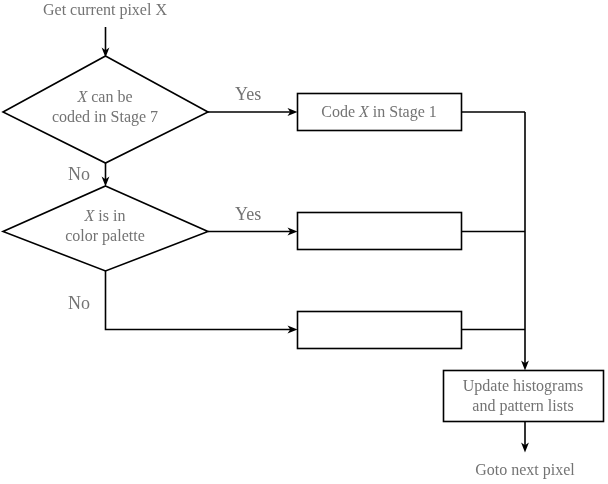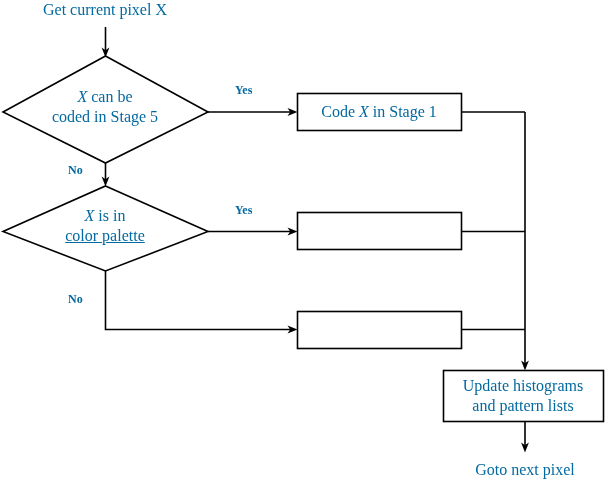--- a/index.html
+++ b/index.html
@@ -34,34 +34,33 @@
     stroke-width: 1.6;
     stroke-linecap: butt;
   }
   .arrowhead {
     fill: #000000;
     stroke: none;
   }
   .label {
     position: absolute;
     font-family: "Liberation Serif", "DejaVu Serif", serif;
-    color: #0369a1;
+    color: #737373;
     white-space: nowrap;
     line-height: 1.12;
   }
   .node-text {
     font-size: 16px;
     text-align: right;
   }
   .node-text .ital {
     font-style: italic;
   }
   .edge-label {
-    font-size: 12px;
-    font-weight: bold;
+    font-size: 18px;
   }
   .terminal-text {
     font-size: 16px;
     text-align: center;
   }
   .centered {
     transform: translateX(-50%);
   }
 </style>
 </head>
@@ -120,27 +119,27 @@
 
     <g>
       <path class="connector" d="M 525 421.5 L 525 446"></path>
       <polygon class="arrowhead" points="525,452.5 521.1,442.5 525,445.2 528.9,442.5"></polygon>
     </g>
   </svg>
 
   <div class="label terminal-text centered" style="left:105px; top:1px;">Get current pixel <span class="ital">X</span></div>
 
   <div class="label node-text centered" style="left:105px; top:88px;"><span class="ital">X</span> can be</div>
-  <div class="label node-text centered" style="left:105px; top:108px;">coded in Stage 5</div>
+  <div class="label node-text centered" style="left:105px; top:108px;">coded in Stage 7</div>
 
   <div class="label edge-label" style="left:235px; top:84px;">Yes</div>
   <div class="label edge-label" style="left:68px; top:164px;">No</div>
 
   <div class="label node-text centered" style="left:105px; top:207px;"><span class="ital">X</span> is in</div>
-  <div class="label node-text centered" style="left:105px; top:227px;text-decoration:underline;">color palette</div>
+  <div class="label node-text centered" style="left:105px; top:227px;">color palette</div>
 
   <div class="label edge-label" style="left:235px; top:204px;">Yes</div>
   <div class="label edge-label" style="left:68px; top:293px;">No</div>
 
   <div class="label node-text centered" style="left:379px; top:103px;">Code <span class="ital">X</span> in Stage 1</div>
 
   <div class="label node-text centered" style="left:523px; top:377px;">Update histograms</div>
   <div class="label terminal-text centered" style="left:525px; top:461px;">Goto next pixel</div>
 
   <div class="label node-text centered" style="left:523px; top:397px;">and pattern lists</div>

